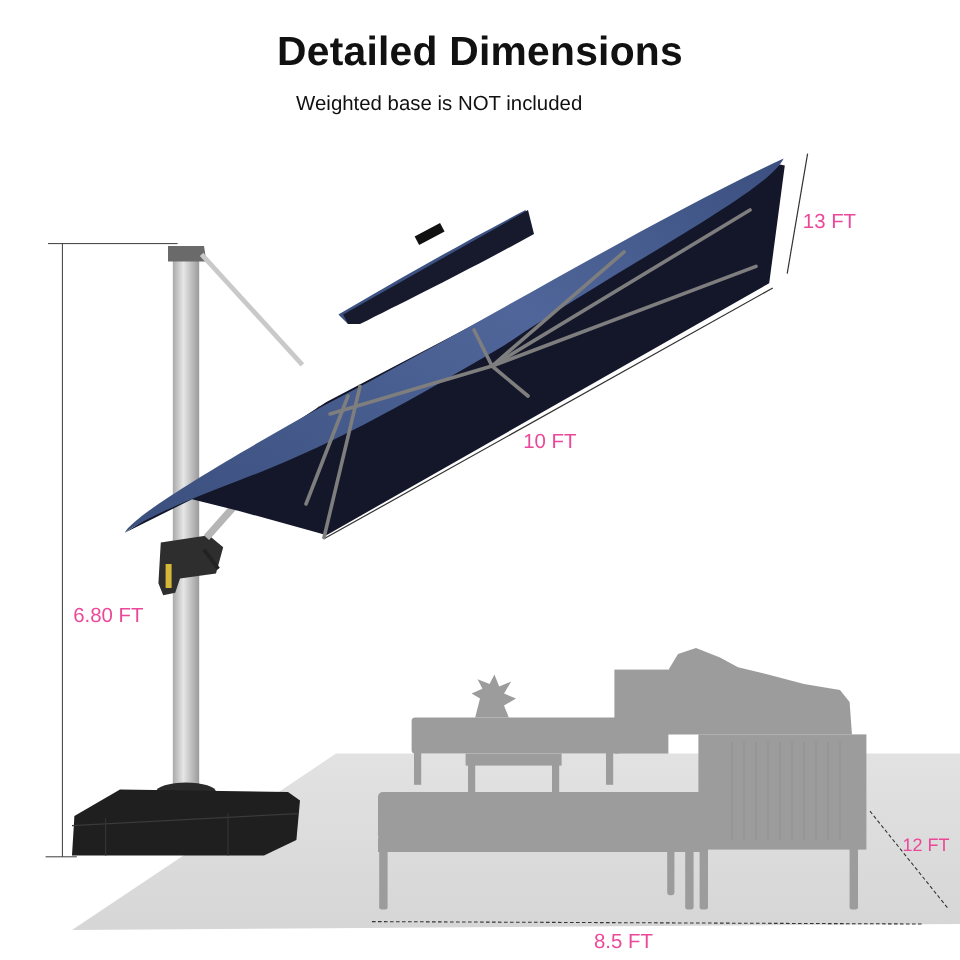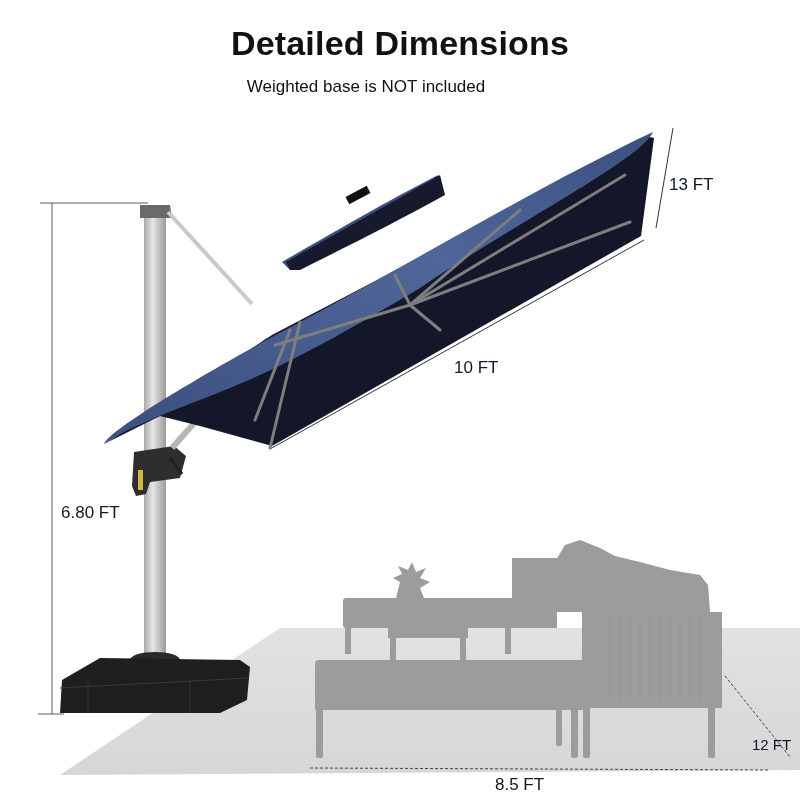--- a/index.html
+++ b/index.html
@@ -1,19 +1,19 @@
 <!DOCTYPE html>
 <html><head>
   <meta charset="utf-8">
   <style>
     html, body { margin: 0; padding: 0; background: #ffffff; }
     body { width: 800px; height: 800px; position: relative; overflow: hidden; font-family: "Liberation Sans", sans-serif; }
     .title { position: absolute; left: 0; width: 800px; top: 24px; text-align: center; font-weight: bold; font-size: 34px; color: #111; letter-spacing: 0.2px; }
     .subtitle { position: absolute; left: 0; width: 732px; top: 77px; text-align: center; font-size: 17px; color: #111; }
-    .label { position: absolute; font-size: 17px; color: #0f172a; white-space: nowrap; }
+    .label { position: absolute; font-size: 17px; color: #ec4899; white-space: nowrap; }
     svg.art { position: absolute; left: 0; top: 0; }
   </style>
 </head>
 <body>
 
 <svg class="art" width="800" height="800" viewBox="0 0 800 800">
   <defs>
     <linearGradient id="poleGrad" x1="0" x2="1" y1="0" y2="0">
       <stop offset="0" stop-color="#a9a9a9"></stop>
       <stop offset="0.4" stop-color="#e6e6e6"></stop>
@@ -123,16 +123,16 @@
       <line x1="290" y1="330" x2="255" y2="420"></line>
       <line x1="300" y1="322" x2="270" y2="448"></line>
     </g>
   </g>
 </svg>
 
 <div class="title">Detailed Dimensions</div>
 <div class="subtitle">Weighted base is NOT included</div>
 
 <div class="label" style="left:669px; top:175px;">13 FT</div>
-<div class="label" style="left:454px; top:358px;">10 FT</div>
+<div class="label" style="left:436px; top:358px;">10 FT</div>
 <div class="label" style="left:61px; top:503px;">6.80 FT</div>
-<div class="label" style="left:752px; top:696px; font-size:15px;margin-top:40px;">12 FT</div>
+<div class="label" style="left:752px; top:696px; font-size:15px;">12 FT</div>
 <div class="label" style="left:495px; top:775px;">8.5 FT</div>
 
 </body></html>

